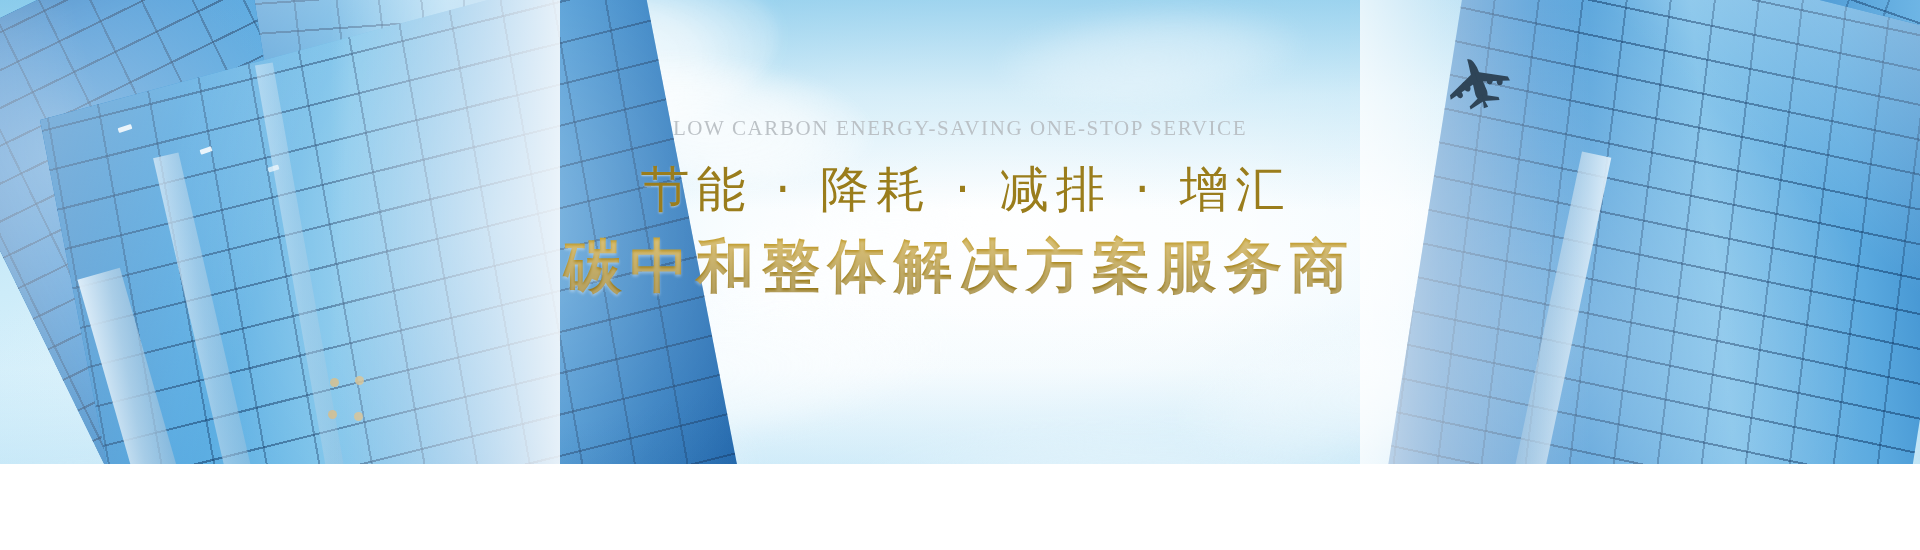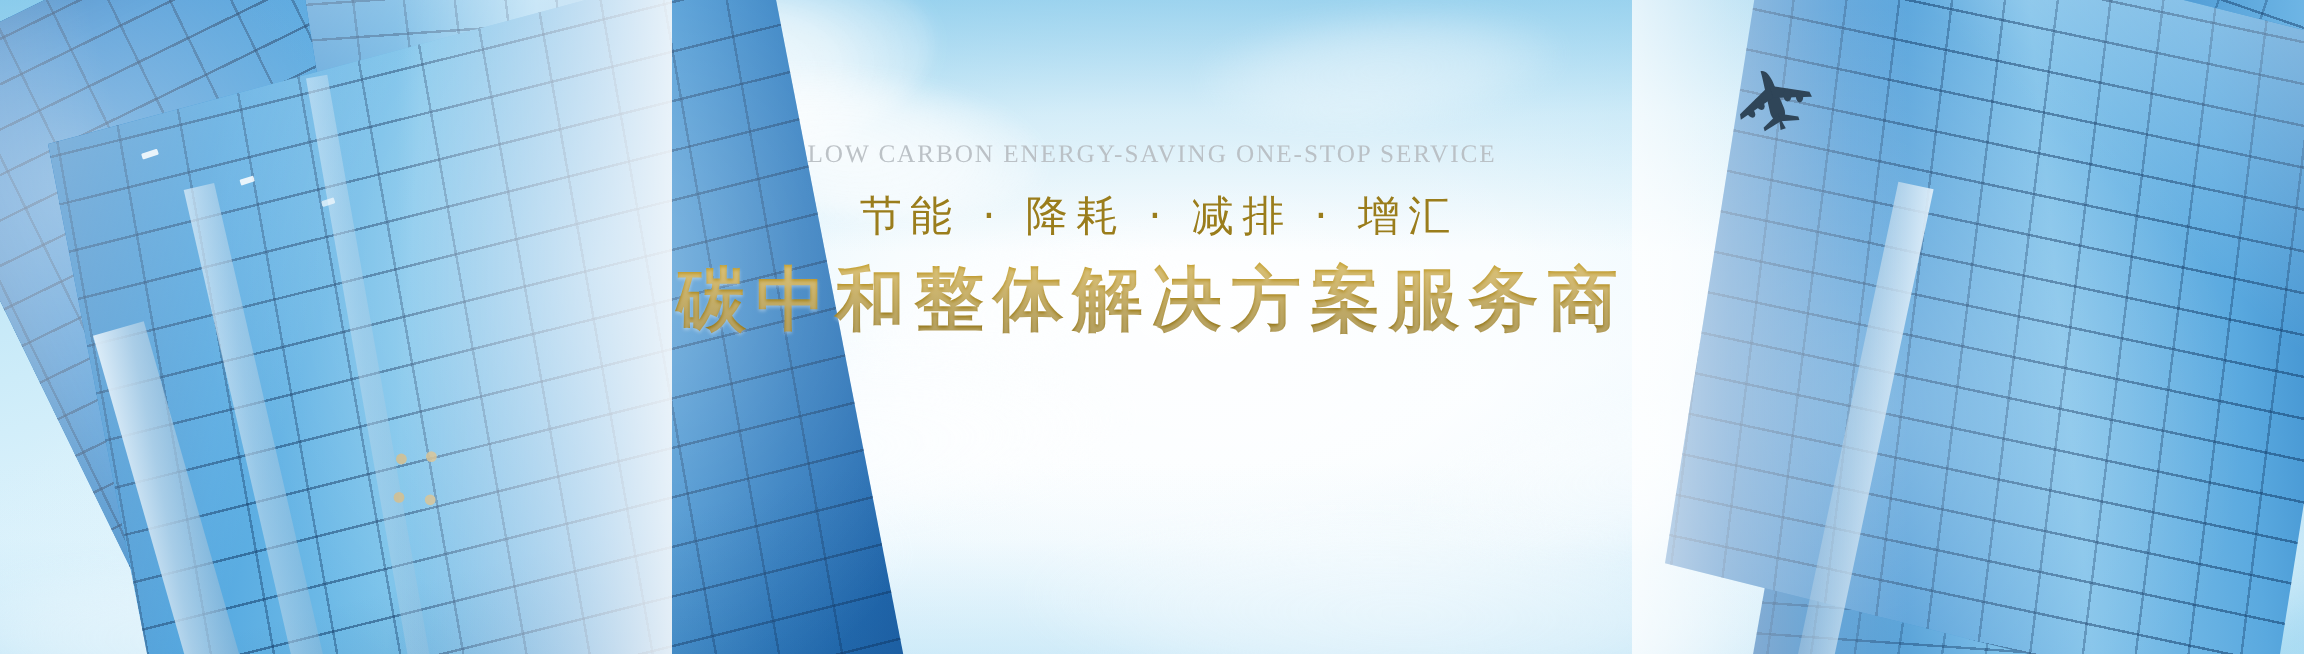--- a/index.html
+++ b/index.html
@@ -6,21 +6,21 @@
   html,body{margin:0;padding:0;background:#fff;}
   body{
     font-family:"Liberation Sans","DejaVu Sans",sans-serif;
     -webkit-font-smoothing:antialiased;
   }
 
   
   .banner{
     position:relative;
     width:1920px;
-    height:545px;
+    height:464px;
     overflow:hidden;
     background:#cfe9f7;
   }
 
   
   .sky{
     position:absolute; inset:0;
     background:
       radial-gradient(ellipse 900px 620px at 52% 46%, rgba(255,255,255,0.98) 0%, rgba(255,255,255,0.80) 28%, rgba(245,252,255,0.30) 55%, rgba(255,255,255,0) 75%),
       radial-gradient(ellipse 1200px 700px at 35% 100%, rgba(236,248,255,0.85) 0%, rgba(236,248,255,0) 60%),
@@ -243,21 +243,21 @@
     font-size:21px;
     letter-spacing:1.6px;
     color:#b9bfc4;
     opacity:.95;
     line-height:1;
     margin:0 0 22px 0;
     white-space:nowrap;
   }
   .line-gold{
     font-family:"DejaVu Sans","Liberation Sans",sans-serif;
-    font-size:35px;
+    font-size:49px;
     font-weight:400;
     letter-spacing:7px;
     color:#9a7d1c;
     line-height:1.18;
     margin:0 0 14px 12px;
     text-shadow:0 1px 2px rgba(255,255,255,.55);
     white-space:nowrap;
   }
   .headline{
     font-family:"DejaVu Sans","Liberation Sans",sans-serif;

